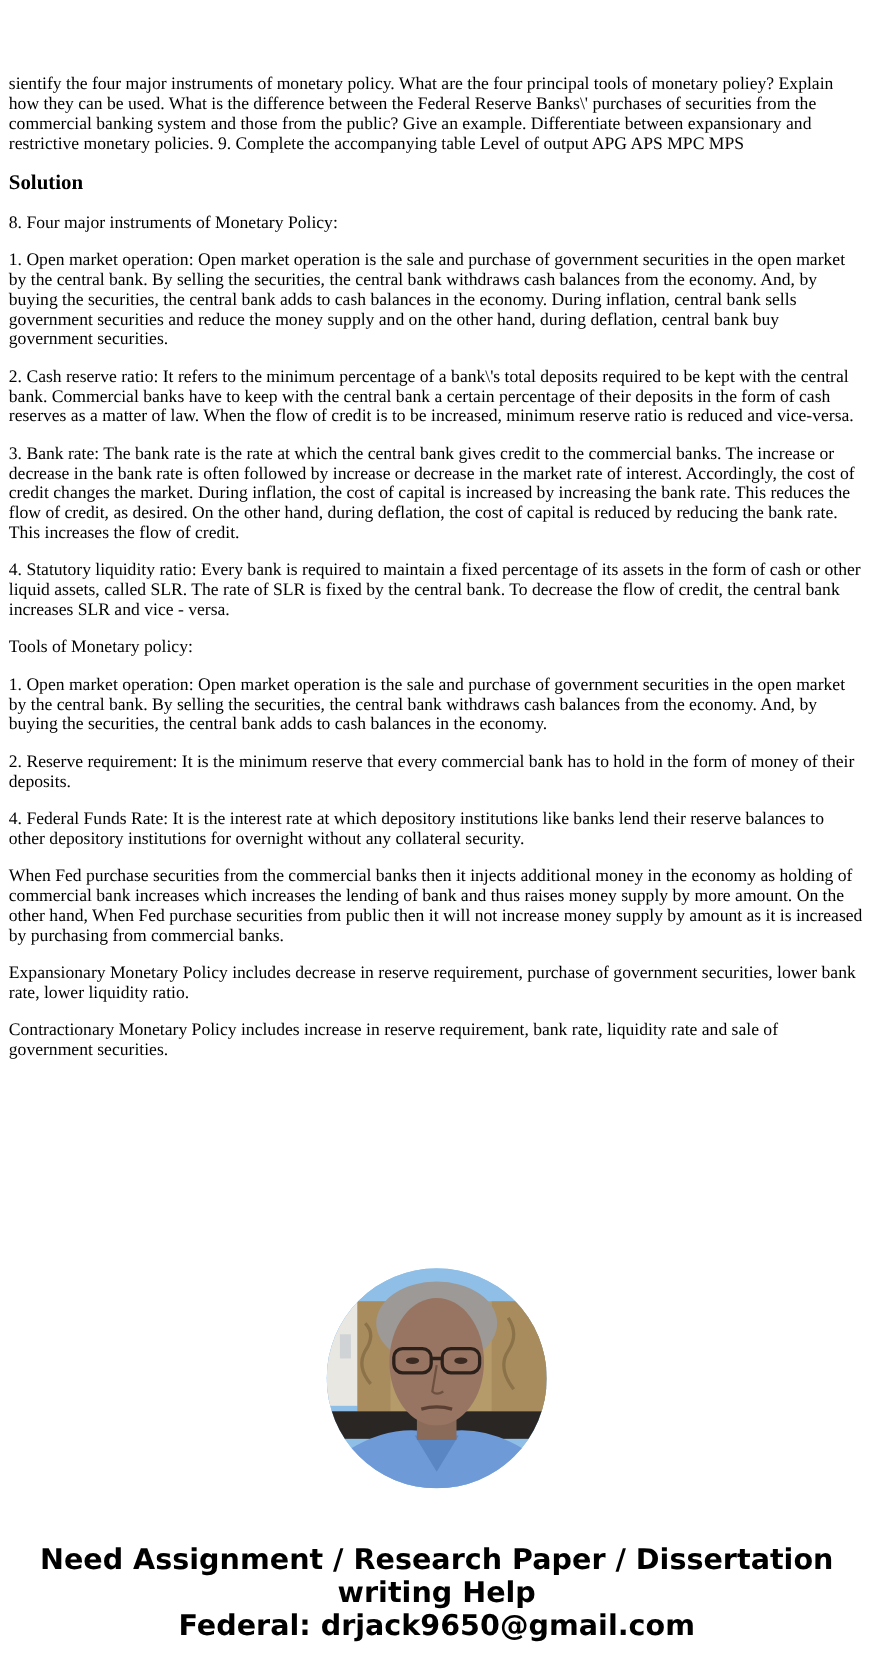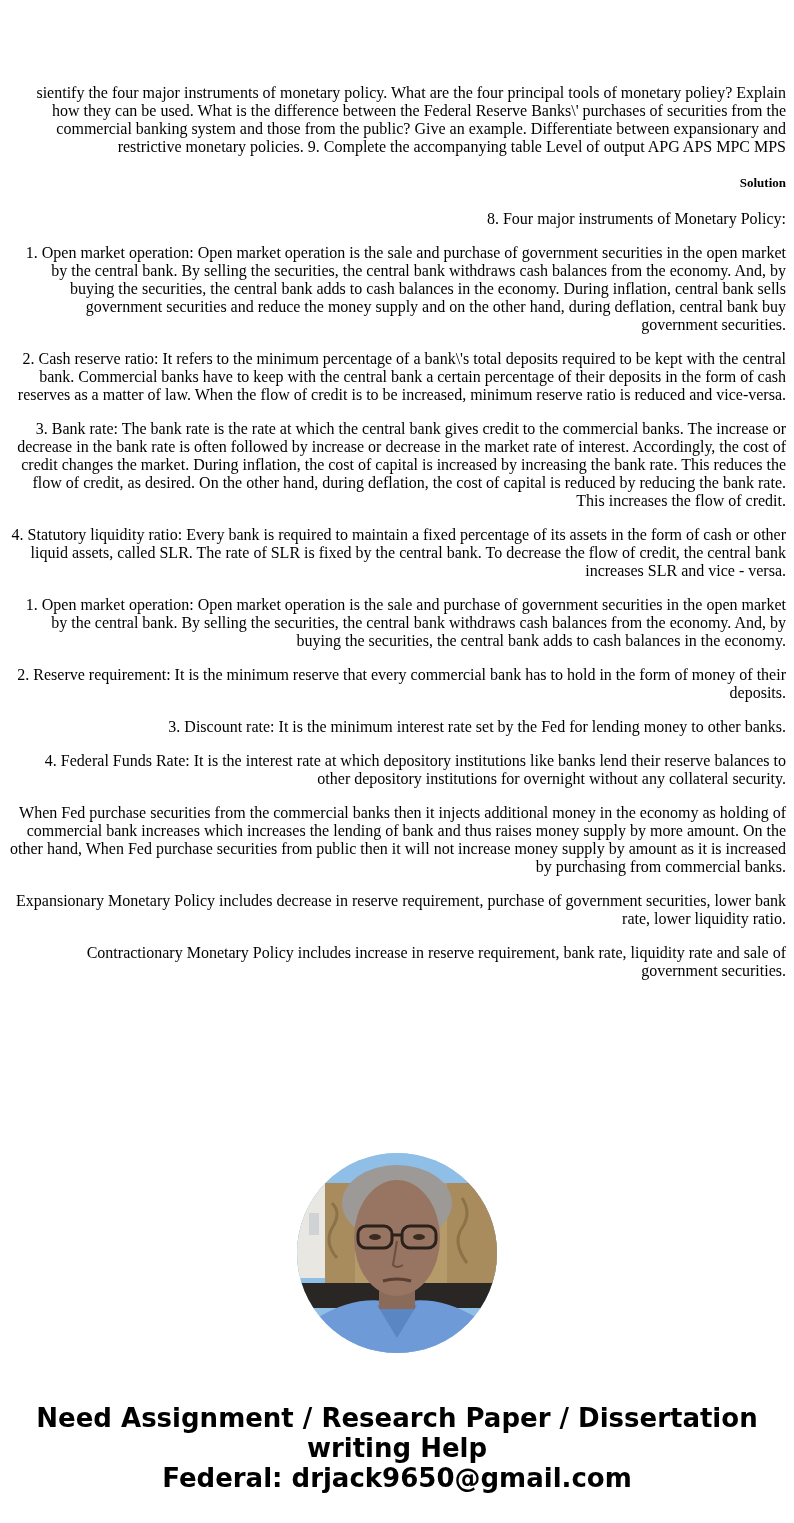--- a/index.html
+++ b/index.html
@@ -13,30 +13,29 @@
       position: relative;
       overflow: hidden;
       color: #000000;
       font-family: "Liberation Serif", serif;
       font-size: 16px;
       line-height: 18px;
     }
     .content {
       position: absolute;
       left: 8px;
-      top: 84px;
+      top: 68px;
       width: 778px;
-      text-align: right;
     }
     .question {
       margin: 0 0 16px 0;
     }
     h3.solution-heading {
       font-family: "Liberation Serif", serif;
-      font-size: 13px;
+      font-size: 19px;
       font-weight: bold;
       line-height: 22px;
       margin: 0 0 16px 0;
     }
     p {
       margin: 0 0 16px 0;
     }
     b {
       font-weight: normal;
     }
@@ -77,26 +76,26 @@
   <p><span>8. </span><b>Four major instruments of Monetary Policy:</b></p>
 
   <p><span>1. </span><b>Open market operation:</b><span> Open market operation is the sale and purchase of government securities in the open market by the central bank. By selling the securities, the central bank withdraws cash balances from the economy. And, by buying the securities, the central bank adds to cash balances in the economy. During inflation, central bank sells government securities and reduce the money supply and on the other hand, during deflation, central bank buy government securities.</span></p>
 
   <p><span>2. </span><b>Cash reserve ratio:</b><span> It refers to the minimum percentage of a bank\'s total deposits required to be kept with the central bank. Commercial banks have to keep with the central bank a certain percentage of their deposits in the form of cash reserves as a matter of law. When the flow of credit is to be increased, minimum reserve ratio is reduced and vice-versa.</span></p>
 
   <p><span>3. </span><b>Bank rate:</b><span> The bank rate is the rate at which the central bank gives credit to the commercial banks. The increase or decrease in the bank rate is often followed by increase or decrease in the market rate of interest. Accordingly, the cost of credit changes the market. During inflation, the cost of capital is increased by increasing the bank rate. This reduces the flow of credit, as desired. On the other hand, during deflation, the cost of capital is reduced by reducing the bank rate. This increases the flow of credit.</span></p>
 
   <p><span>4. </span><b>Statutory liquidity ratio:</b><span> Every bank is required to maintain a fixed percentage of its assets in the form of cash or other liquid assets, called SLR. The rate of SLR is fixed by the central bank. To decrease the flow of credit, the central bank increases SLR and vice - versa.</span></p>
 
+  <p><b>Tools of Monetary policy:</b></p>
 
   <p><span>1. </span><b>Open market operation:</b><span> Open market operation is the sale and purchase of government securities in the open market by the central bank. By selling the securities, the central bank withdraws cash balances from the economy. And, by buying the securities, the central bank adds to cash balances in the economy.</span></p>
 
   <p><span>2. </span><b>Reserve requirement:</b><span> It is the minimum reserve that every commercial bank has to hold in the form of money of their deposits.</span></p>
 
-  <p><span>3. </span><b>Discount rate:</b><span> It is the minimum interest rate set by the Fed for lending money to other banks.</span></p>
 
   <p><span>4. </span><b>Federal Funds Rate</b><span>: It is the interest rate at which depository institutions like banks lend their reserve balances to other depository institutions for overnight without any collateral security.</span></p>
 
   <p>When Fed purchase securities from the commercial banks then it injects additional money in the economy as holding of commercial bank increases which increases the lending of bank and thus raises money supply by more amount. On the other hand, When Fed purchase securities from public then it will not increase money supply by amount as it is increased by purchasing from commercial banks.</p>
   <p>Expansionary Monetary Policy includes decrease in reserve requirement, purchase of government securities, lower bank rate, lower liquidity ratio.</p>
   <p>Contractionary Monetary Policy includes increase in reserve requirement, bank rate, liquidity rate and sale of government securities.</p>
 </div>
 
 <div class="profile">
   <svg width="200" height="200" viewBox="0 0 200 200">

